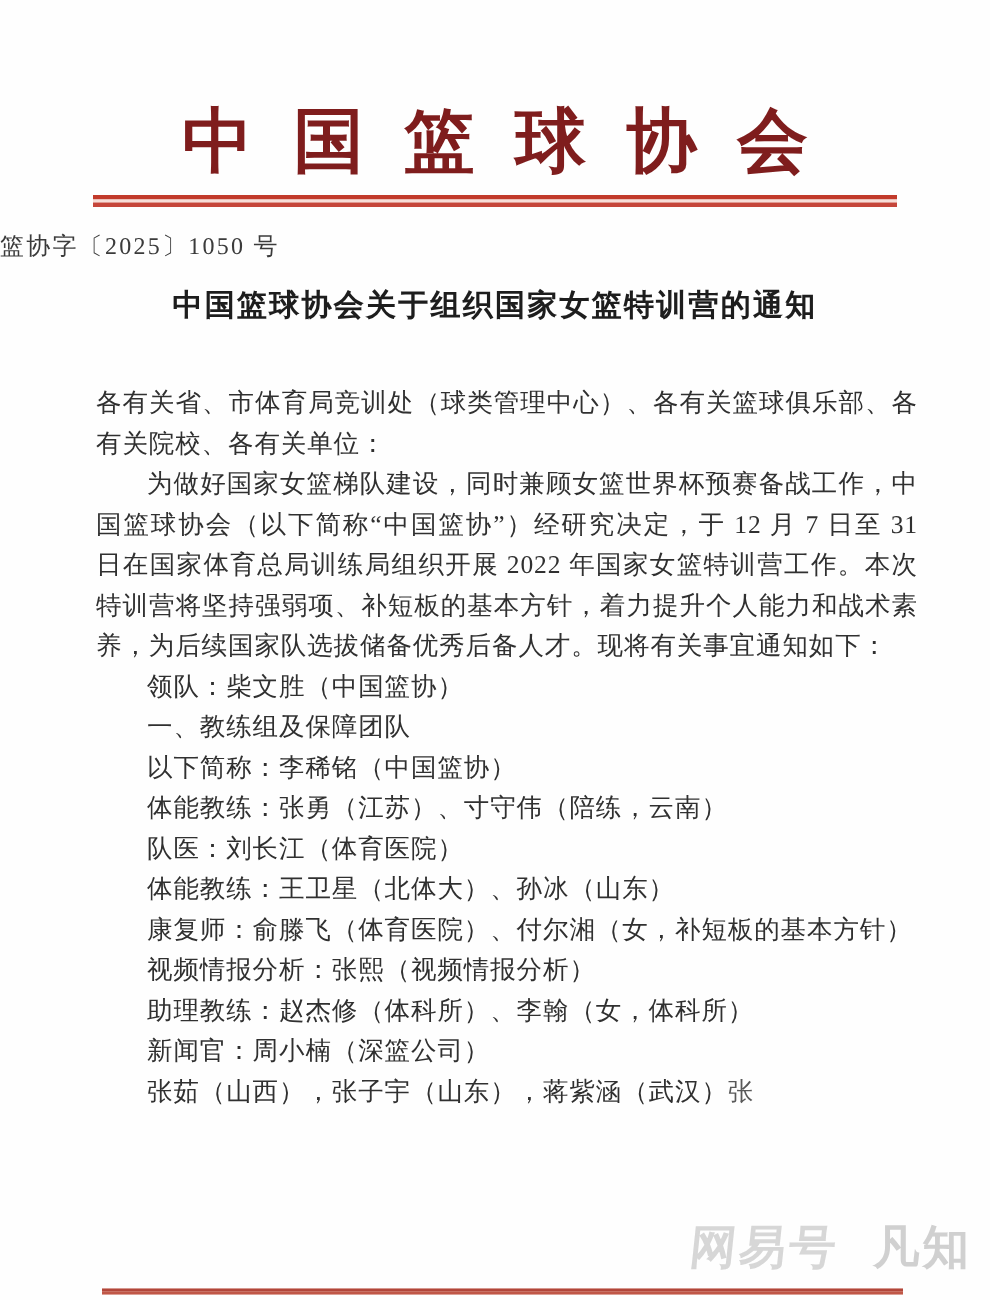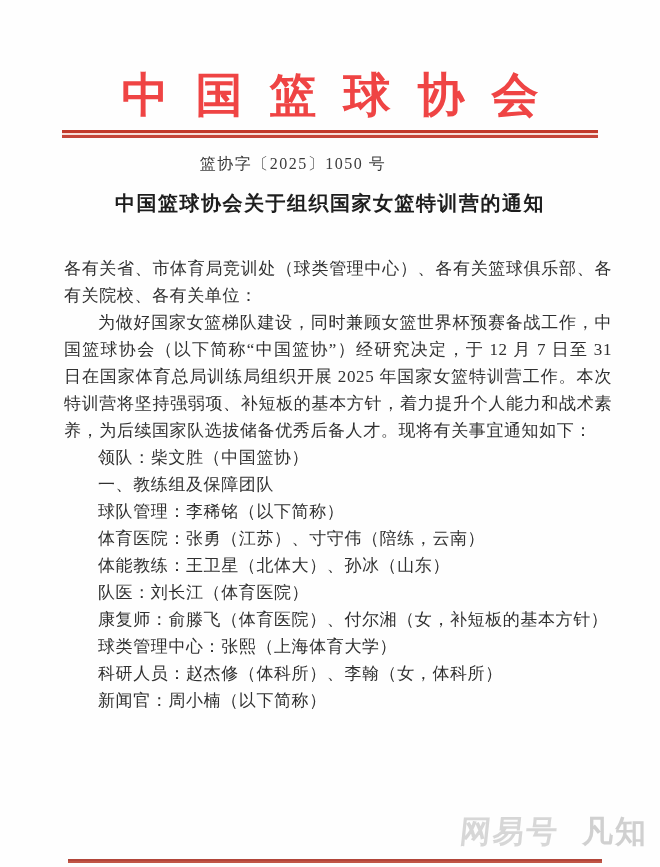--- a/index.html
+++ b/index.html
@@ -15,36 +15,36 @@
     overflow: hidden;
     color: #2e2e2e;
   }
 
   
   .org-name {
     margin-top: 70px;
     text-align: center;
     font-size: 47px;
     font-weight: bold;
-    color: #ef4444;
+    color: #7f1d1d;
     letter-spacing: 27px;
     padding-left: 27px; 
     white-space: nowrap;
     line-height: 1.1;
   }
   .red-rule {
     margin: 8px 62px 0 62px;
   }
   .red-rule .line-thick { height: 3px; background: #c23a2b; }
   .red-rule .line-gap   { height: 2px; background: #f7ded8; }
   .red-rule .line-thin  { height: 3px; background: #c5463a; }
 
   .doc-number {
     margin: 16px 74px 0 0;
-    text-align: center;
+    text-align: left;
     font-size: 16px;
     color: #3b3b3b;
     letter-spacing: 1.5px;
   }
 
   
   .title {
     margin-top: 15px;
     text-align: center;
     font-size: 20px;
@@ -108,35 +108,38 @@
     <div class="line-thin"></div>
   </div>
 
   <div class="doc-number">篮协字〔2025〕1050 号</div>
 
   <h1 class="title">中国篮球协会关于组织国家女篮特训营的通知</h1>
 
   <div class="body">
     <p class="salutation">各有关省、市体育局竞训处（球类管理中心）、各有关篮球俱乐部、各有关院校、各有关单位：</p>
 
-    <p class="indent">为做好国家女篮梯队建设，同时兼顾女篮世界杯预赛备战工作，中国篮球协会（以下简称“中国篮协”）经研究决定，于 12 月 7 日至 31 日在国家体育总局训练局组织开展 2025 年国家女篮特训营工作。本次特训营将坚持强弱项、补短板的基本方针，着力提升个人能力和战术素养，为后续国家队选拔储备优秀后备人才。现将有关事宜通知如下：</p>
+    <p class="indent">为做好国家女篮梯队建设，同时兼顾女篮世界杯预赛备战工作，中国篮球协会（以下简称“中国篮协”）经研究决定，于 12 月 7 日至 31 日在国家体育总局训练局组织开展 2022 年国家女篮特训营工作。本次特训营将坚持强弱项、补短板的基本方针，着力提升个人能力和战术素养，为后续国家队选拔储备优秀后备人才。现将有关事宜通知如下：</p>
 
     <p class="indent">领队：柴文胜（中国篮协）</p>
 
     <p class="indent">一、教练组及保障团队</p>
-    <p class="indent">球队管理：李稀铭（以下简称）</p>
-    <p class="indent">体育医院：张勇（江苏）、寸守伟（陪练，云南）</p>
+    <p class="indent">以下简称：李稀铭（中国篮协）</p>
+    <p class="indent">体能教练：张勇（江苏）、寸守伟（陪练，云南）</p>
+    <p class="indent">队医：刘长江（体育医院）</p>
     <p class="indent">体能教练：王卫星（北体大）、孙冰（山东）</p>
-    <p class="indent">队医：刘长江（体育医院）</p>
     <p class="indent">康复师：俞滕飞（体育医院）、付尔湘（女，补短板的基本方针）</p>
-    <p class="indent">球类管理中心：张熙（上海体育大学）</p>
-    <p class="indent">科研人员：赵杰修（体科所）、李翰（女，体科所）</p>
-    <p class="indent">新闻官：周小楠（以下简称）</p>
+    <p class="indent">视频情报分析：张熙（视频情报分析）</p>
+    <p class="indent">助理教练：赵杰修（体科所）、李翰（女，体科所）</p>
+    <p class="indent">新闻官：周小楠（深篮公司）</p>
 
 
+    <p class="indent athletes">
+      <span>张茹（山西），张子宇（山东），蒋紫涵（武汉）</span><span class="obscured">张</span>
+    </p>
   </div>
 
   <div class="watermark">
     <span class="brand">网易号</span>
     <span class="account">凡知</span>
   </div>
 
   <div class="bottom-band"></div>
 
 </div>

